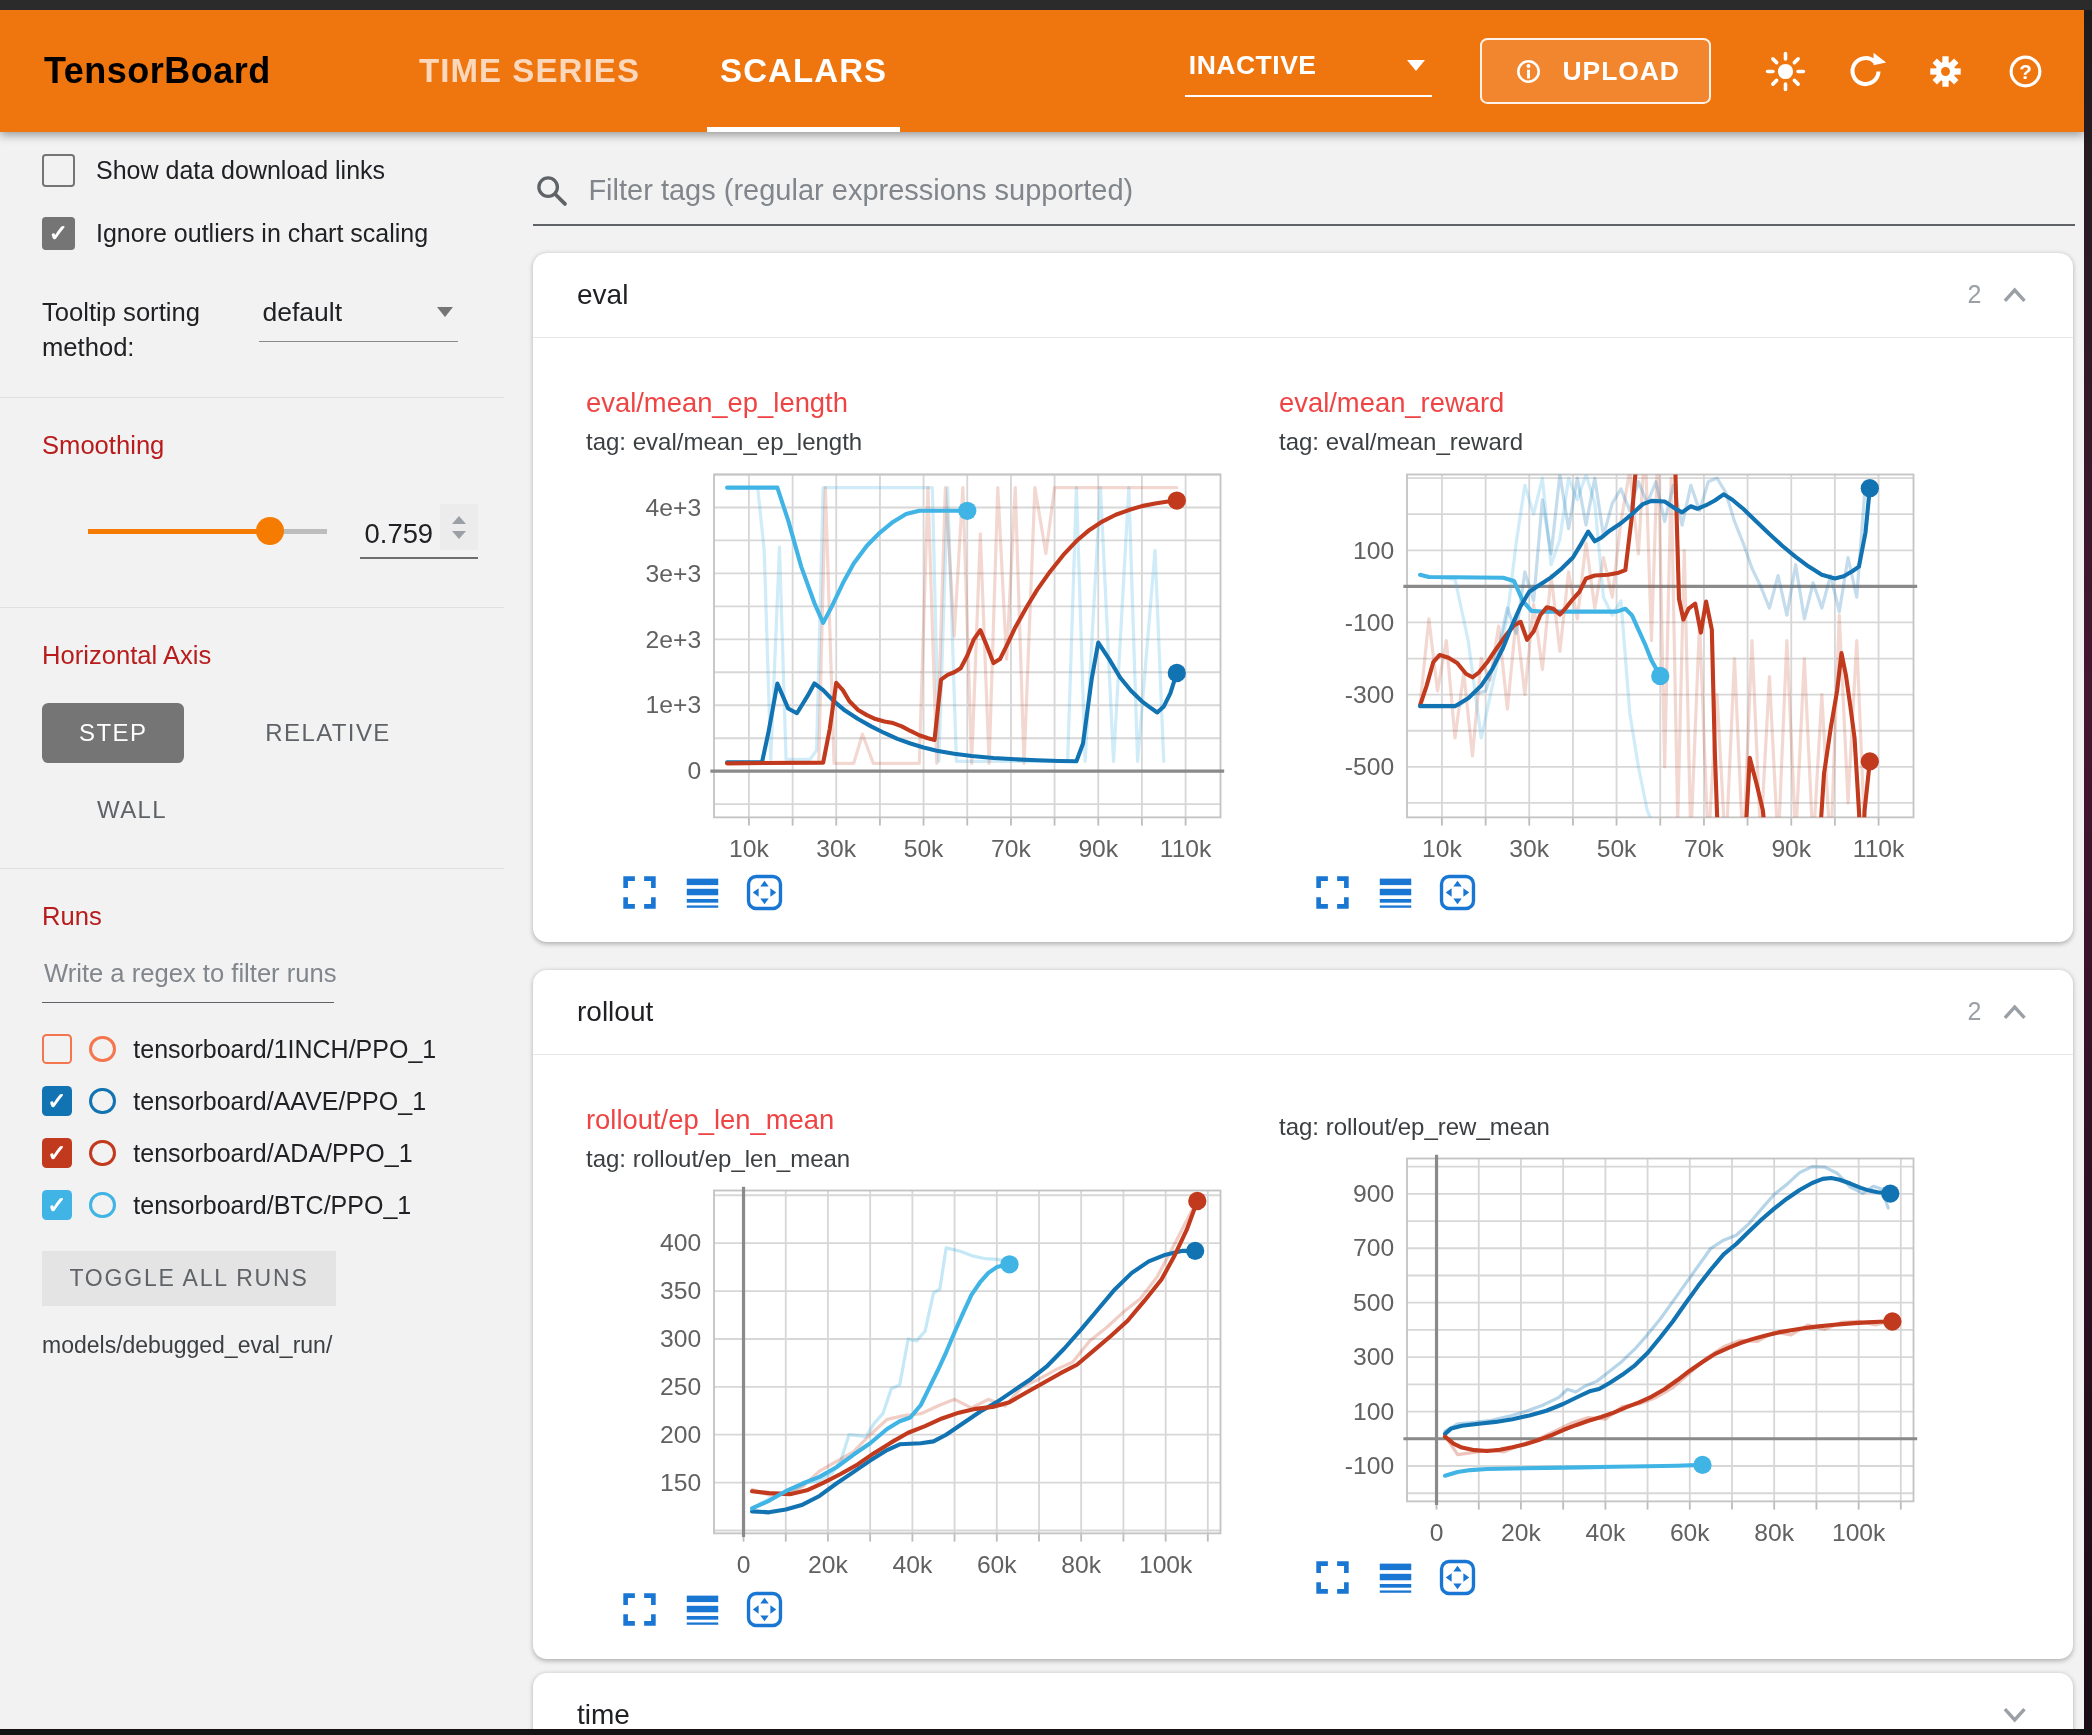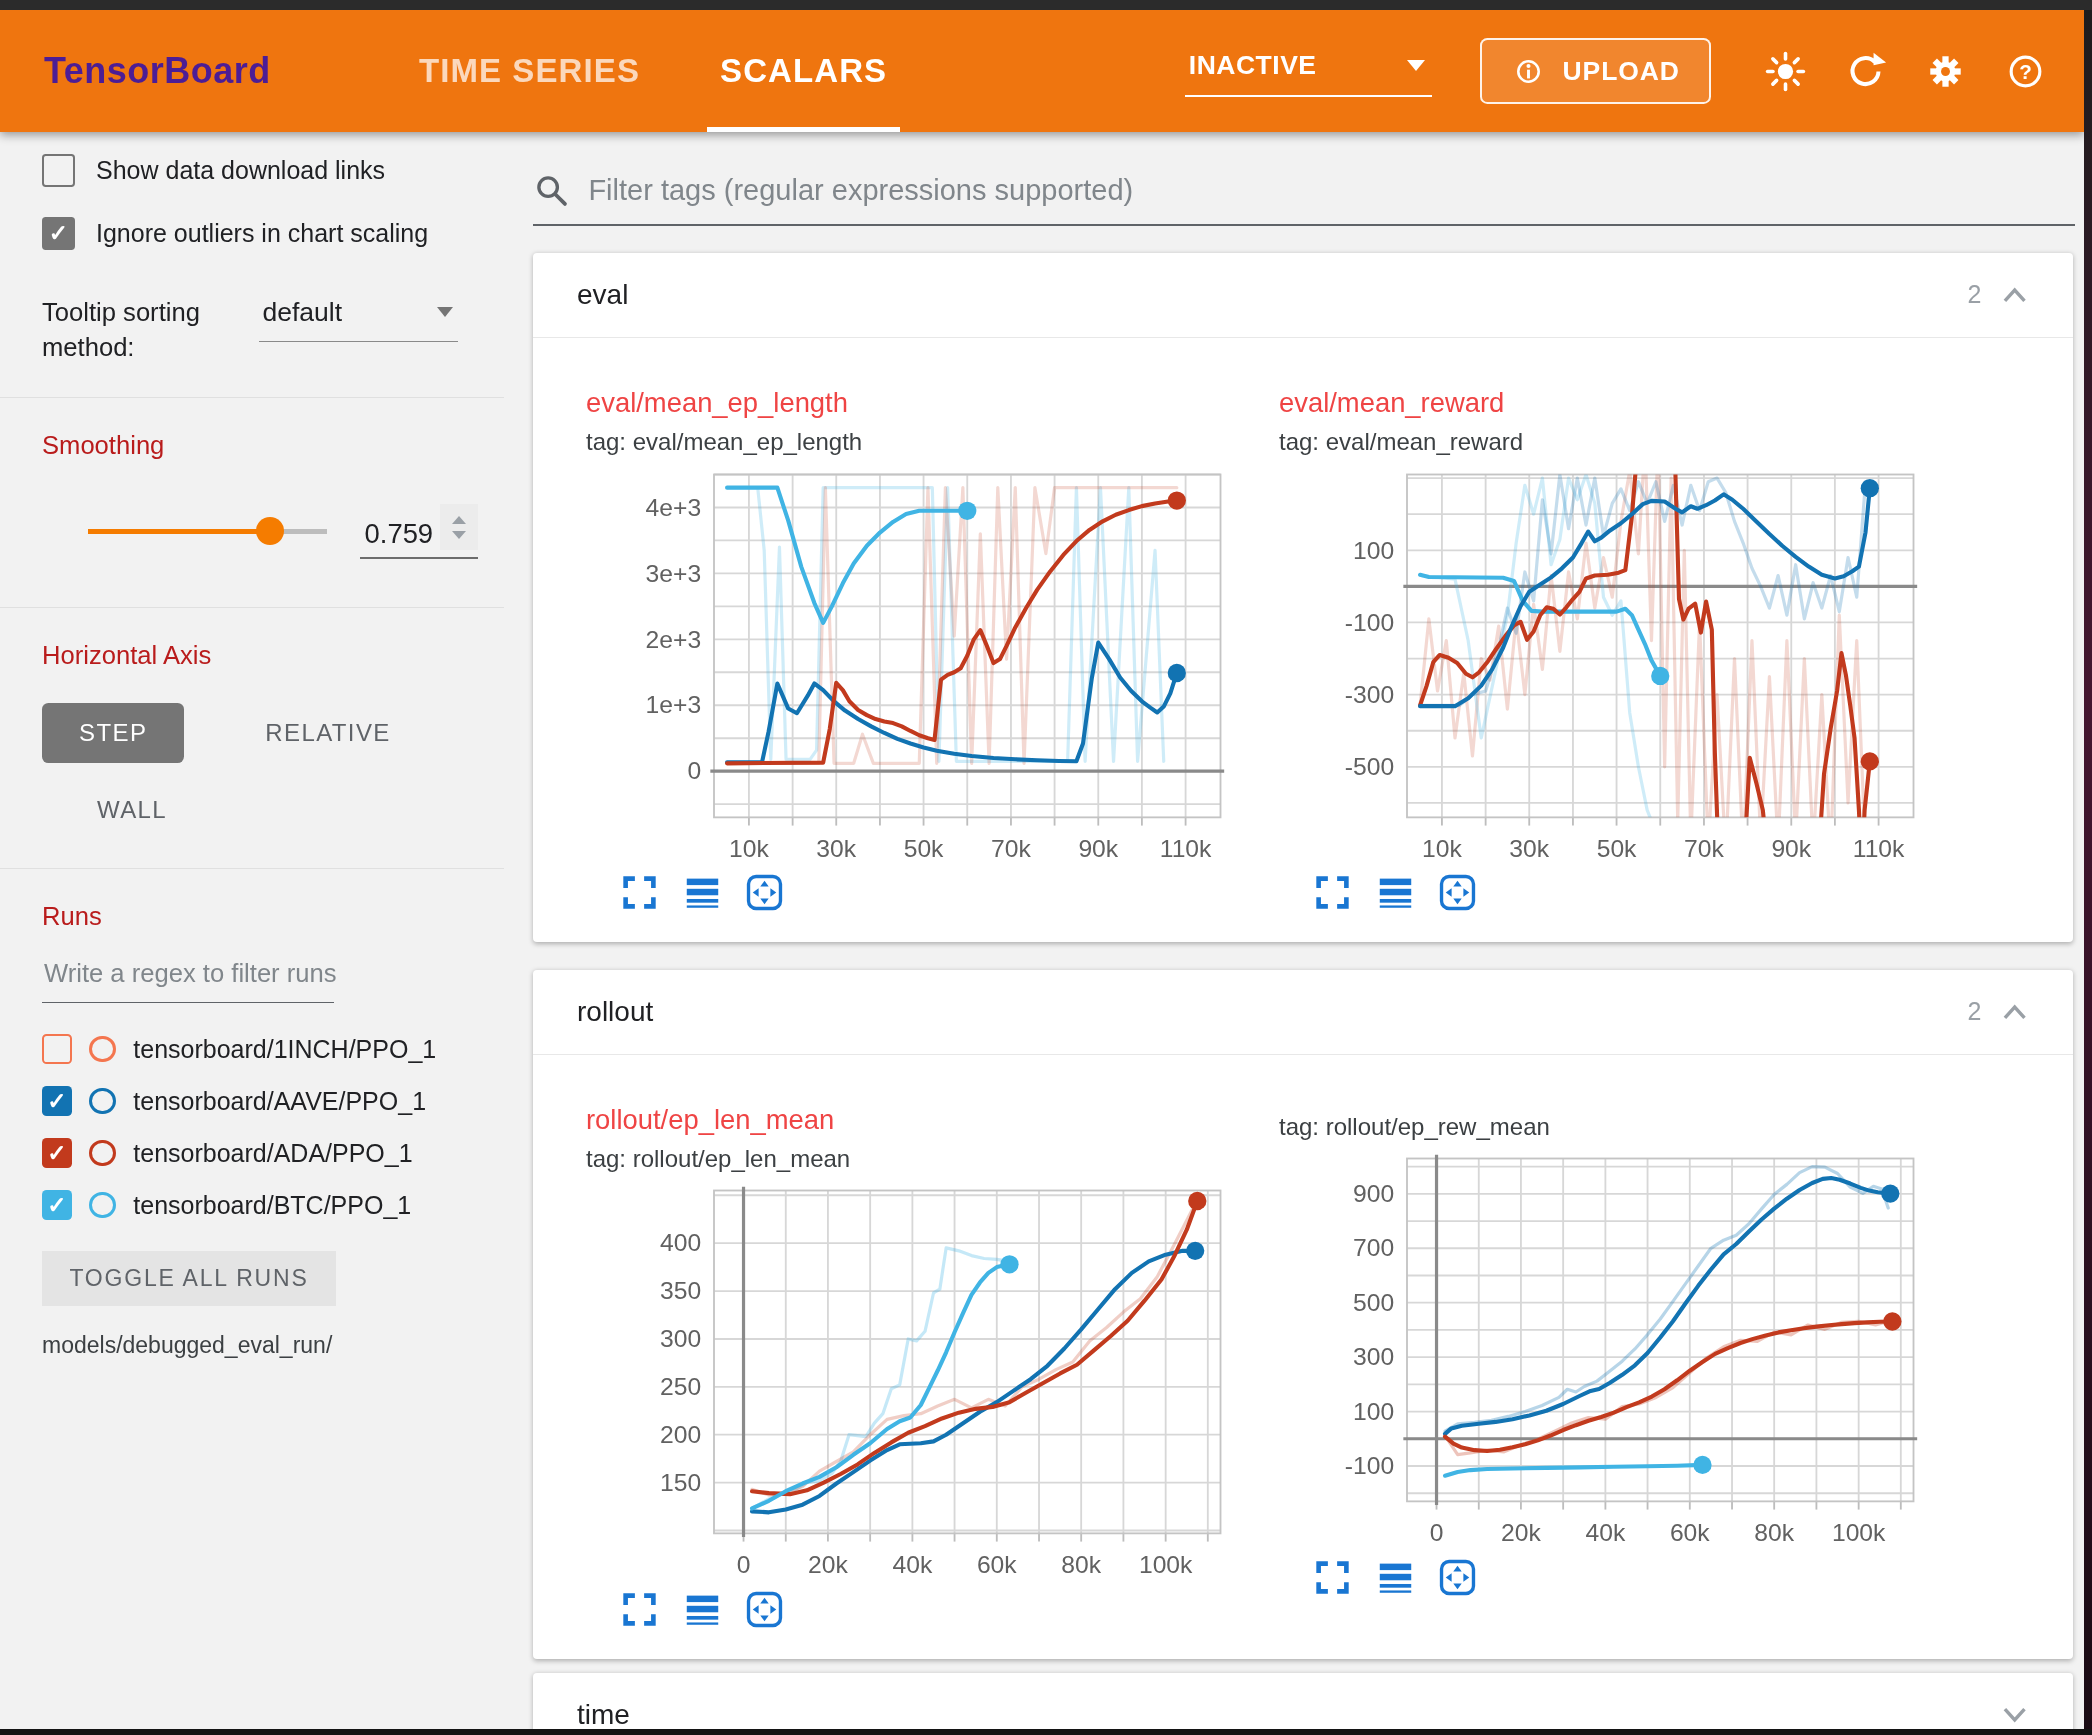--- a/index.html
+++ b/index.html
@@ -6,21 +6,21 @@
   .screen{position:relative;width:2092px;height:1735px;background:#f2f2f2;overflow:hidden;
     font-family:"Liberation Sans",sans-serif;-webkit-font-smoothing:antialiased;}
   .strip-top{position:absolute;top:0;left:0;right:0;height:10px;background:#2b2b2b;z-index:60;}
   .strip-right{position:absolute;top:0;right:0;bottom:0;width:8.2px;z-index:55;
     background:linear-gradient(#1d1d1d,#451630 40%,#2a1020 75%,#1a0c14);}
   .strip-bottom{position:absolute;left:0;right:0;bottom:0;height:6.4px;background:#141414;z-index:58;}
 
   
   .appbar{position:absolute;top:10px;left:0;right:8.2px;height:122px;background:#ef750f;
     display:flex;align-items:center;box-shadow:0 2.7px 9.1px rgba(0,0,0,.38);z-index:40;}
-  .logo{font-size:36px;font-weight:bold;color:#4c1d95;margin-left:44px;letter-spacing:0.5px;}
+  .logo{font-size:36px;font-weight:bold;color:#000000;margin-left:44px;letter-spacing:0.5px;}
   .tabs{display:flex;height:100%;margin-left:108px;}
   .tab{display:flex;align-items:center;padding:0 40px;font-size:33px;font-weight:700;
     letter-spacing:1.1px;color:rgba(255,255,255,.72);position:relative;cursor:pointer;}
   .tab.active{color:#fff;}
   .tab.active::after{content:"";position:absolute;left:27.4px;right:27.4px;bottom:0;height:4.6px;background:#fff;}
   .appbar .spacer{flex:1;}
   .status-dd{display:flex;align-items:center;justify-content:space-between;width:236px;
     border-bottom:2.7px solid #fff;color:#fff;font-size:26.5px;font-weight:700;letter-spacing:0.5px;
     padding:5.5px 7.3px 13.7px 3.7px;margin-right:48px;cursor:pointer;}
   .caret-down-w{width:0;height:0;border-left:9.1px solid transparent;border-right:9.1px solid transparent;border-top:11px solid #fff;}
@@ -69,21 +69,21 @@
     color:#5f6368;font-size:23px;letter-spacing:1.8px;display:flex;align-items:center;justify-content:center;cursor:pointer;}
   .runs-footer{margin:25.6px 0 0 42px;font-size:23px;color:#3c4043;}
 
   
   .main{position:absolute;left:504px;top:132px;right:8.2px;bottom:6.4px;overflow:hidden;}
   .filter-row{display:flex;align-items:center;gap:16.4px;margin:40px 9.1px 0 29px;
     border-bottom:2.7px solid #5f6368;padding-bottom:14.6px;}
   .filter-row input{border:none;outline:none;background:transparent;flex:1;font-size:29px;color:#202124;
     font-family:"Liberation Sans",sans-serif;}
   .filter-row input::placeholder{color:#80868b;}
-  .card{background:#fff;margin:27.4px 11px 0 29px;border-radius:4px;box-shadow:0 1.8px 5.5px rgba(0,0,0,.28);}
+  .card{background:#fff;margin:27.4px 11px 0 29px;border-radius:14px;box-shadow:0 1.8px 5.5px rgba(0,0,0,.28);}
   .card-header{display:flex;align-items:center;justify-content:space-between;height:84px;padding:0 44px;}
   .card-header.open{border-bottom:1.8px solid #e8e8e8;}
   .card-title{font-size:28px;color:#202124;}
   .card-right{display:flex;align-items:center;gap:20px;color:#9aa0a6;font-size:25px;}
   .charts-row{display:flex;gap:53px;padding:49px 0 31px 53px;}
   .chart-block{width:640px;}
   .chart-title{font-size:27.4px;color:#ef4444;}
   .chart-tag{font-size:24px;color:#3c4043;margin-top:9.1px;}
   .chart-svg{margin-top:12.8px;}
   .chart-toolbar{display:flex;gap:25.6px;margin:7.3px 0 0 35px;}

